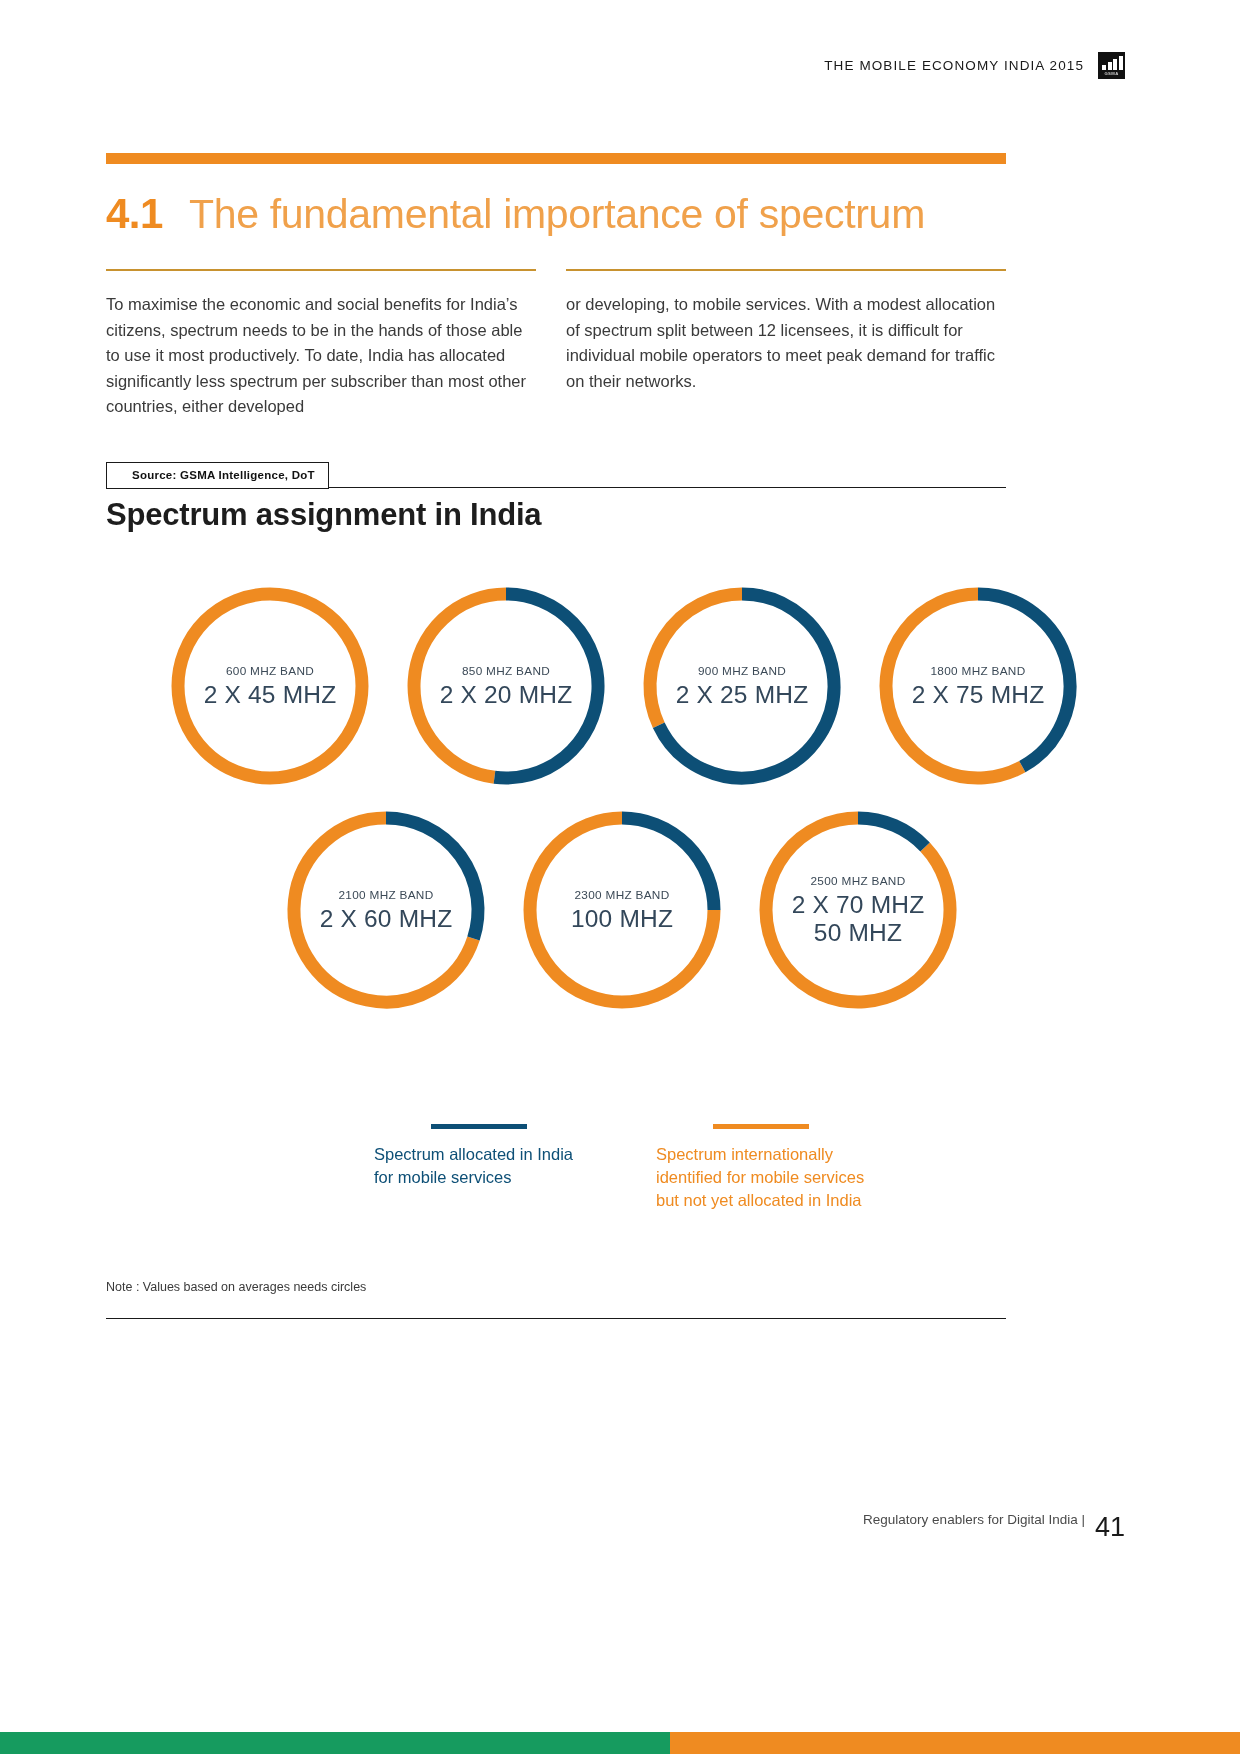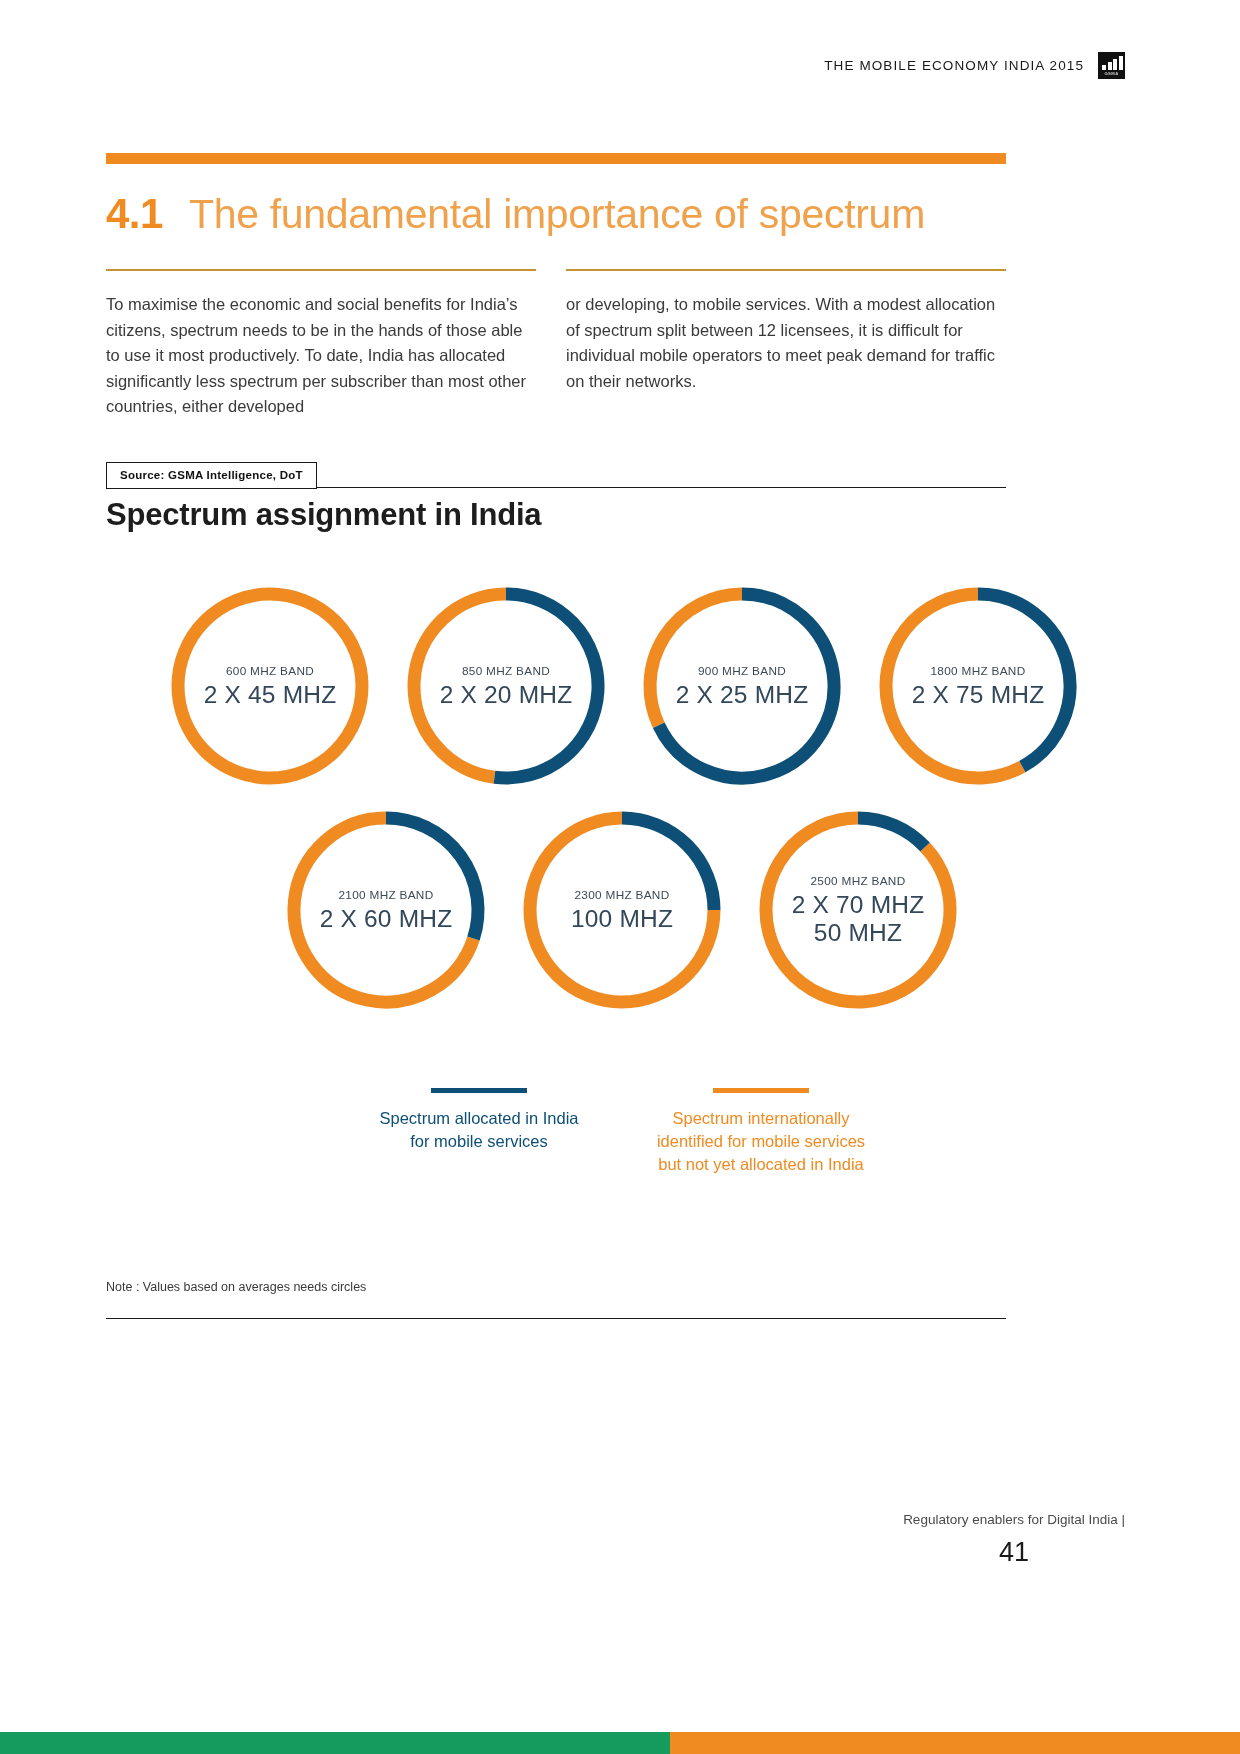--- a/index.html
+++ b/index.html
@@ -120,21 +120,21 @@
   }
   .body-col.left  { left: 106px; }
   .body-col.right { left: 566px; }
 
   
   .source-box {
     position: absolute;
     left: 106px;
     top: 462px;
     border: 1.3px solid #1a1a1a;
-    padding: 6px 13px 7px 13px;
+    padding: 6px 13px 7px 25px;
     font-size: 11.5px;
     font-weight: bold;
     letter-spacing: 0.25px;
     color: #111;
     background: #fff;
     z-index: 3;
   }
   .source-rule {
     position: absolute;
     left: 106px;
@@ -211,21 +211,22 @@
     position: absolute;
     top: 1088px;
     left: 0;
     width: 1240px;
     display: flex;
     justify-content: center;
     gap: 72px;
   }
   .legend-item {
     width: 210px;
-    text-align: center;
+    text-align: left;
+    margin-top: 36px;
   }
   .legend-swatch {
     width: 96px;
     height: 5px;
     margin: 0 auto 14px auto;
   }
   .legend-swatch.blue   { background: #0d4f76; }
   .legend-swatch.orange { background: #ef8b21; }
   .legend-text {
     font-size: 16.5px;
@@ -252,23 +253,22 @@
     height: 1.2px;
     background: #1a1a1a;
   }
 
   
   .footer {
     position: absolute;
     right: 115px;
     top: 1512px;
     display: flex;
-    align-items: center;
+    align-items: flex-start;
     gap: 10px;
-    flex-direction: column;
   }
   .footer-text {
     font-size: 13.5px;
     color: #4a4a4a;
     font-weight: 300;
   }
   .footer-page {
     font-size: 27px;
     font-weight: normal;
     color: #1a1a1a;

